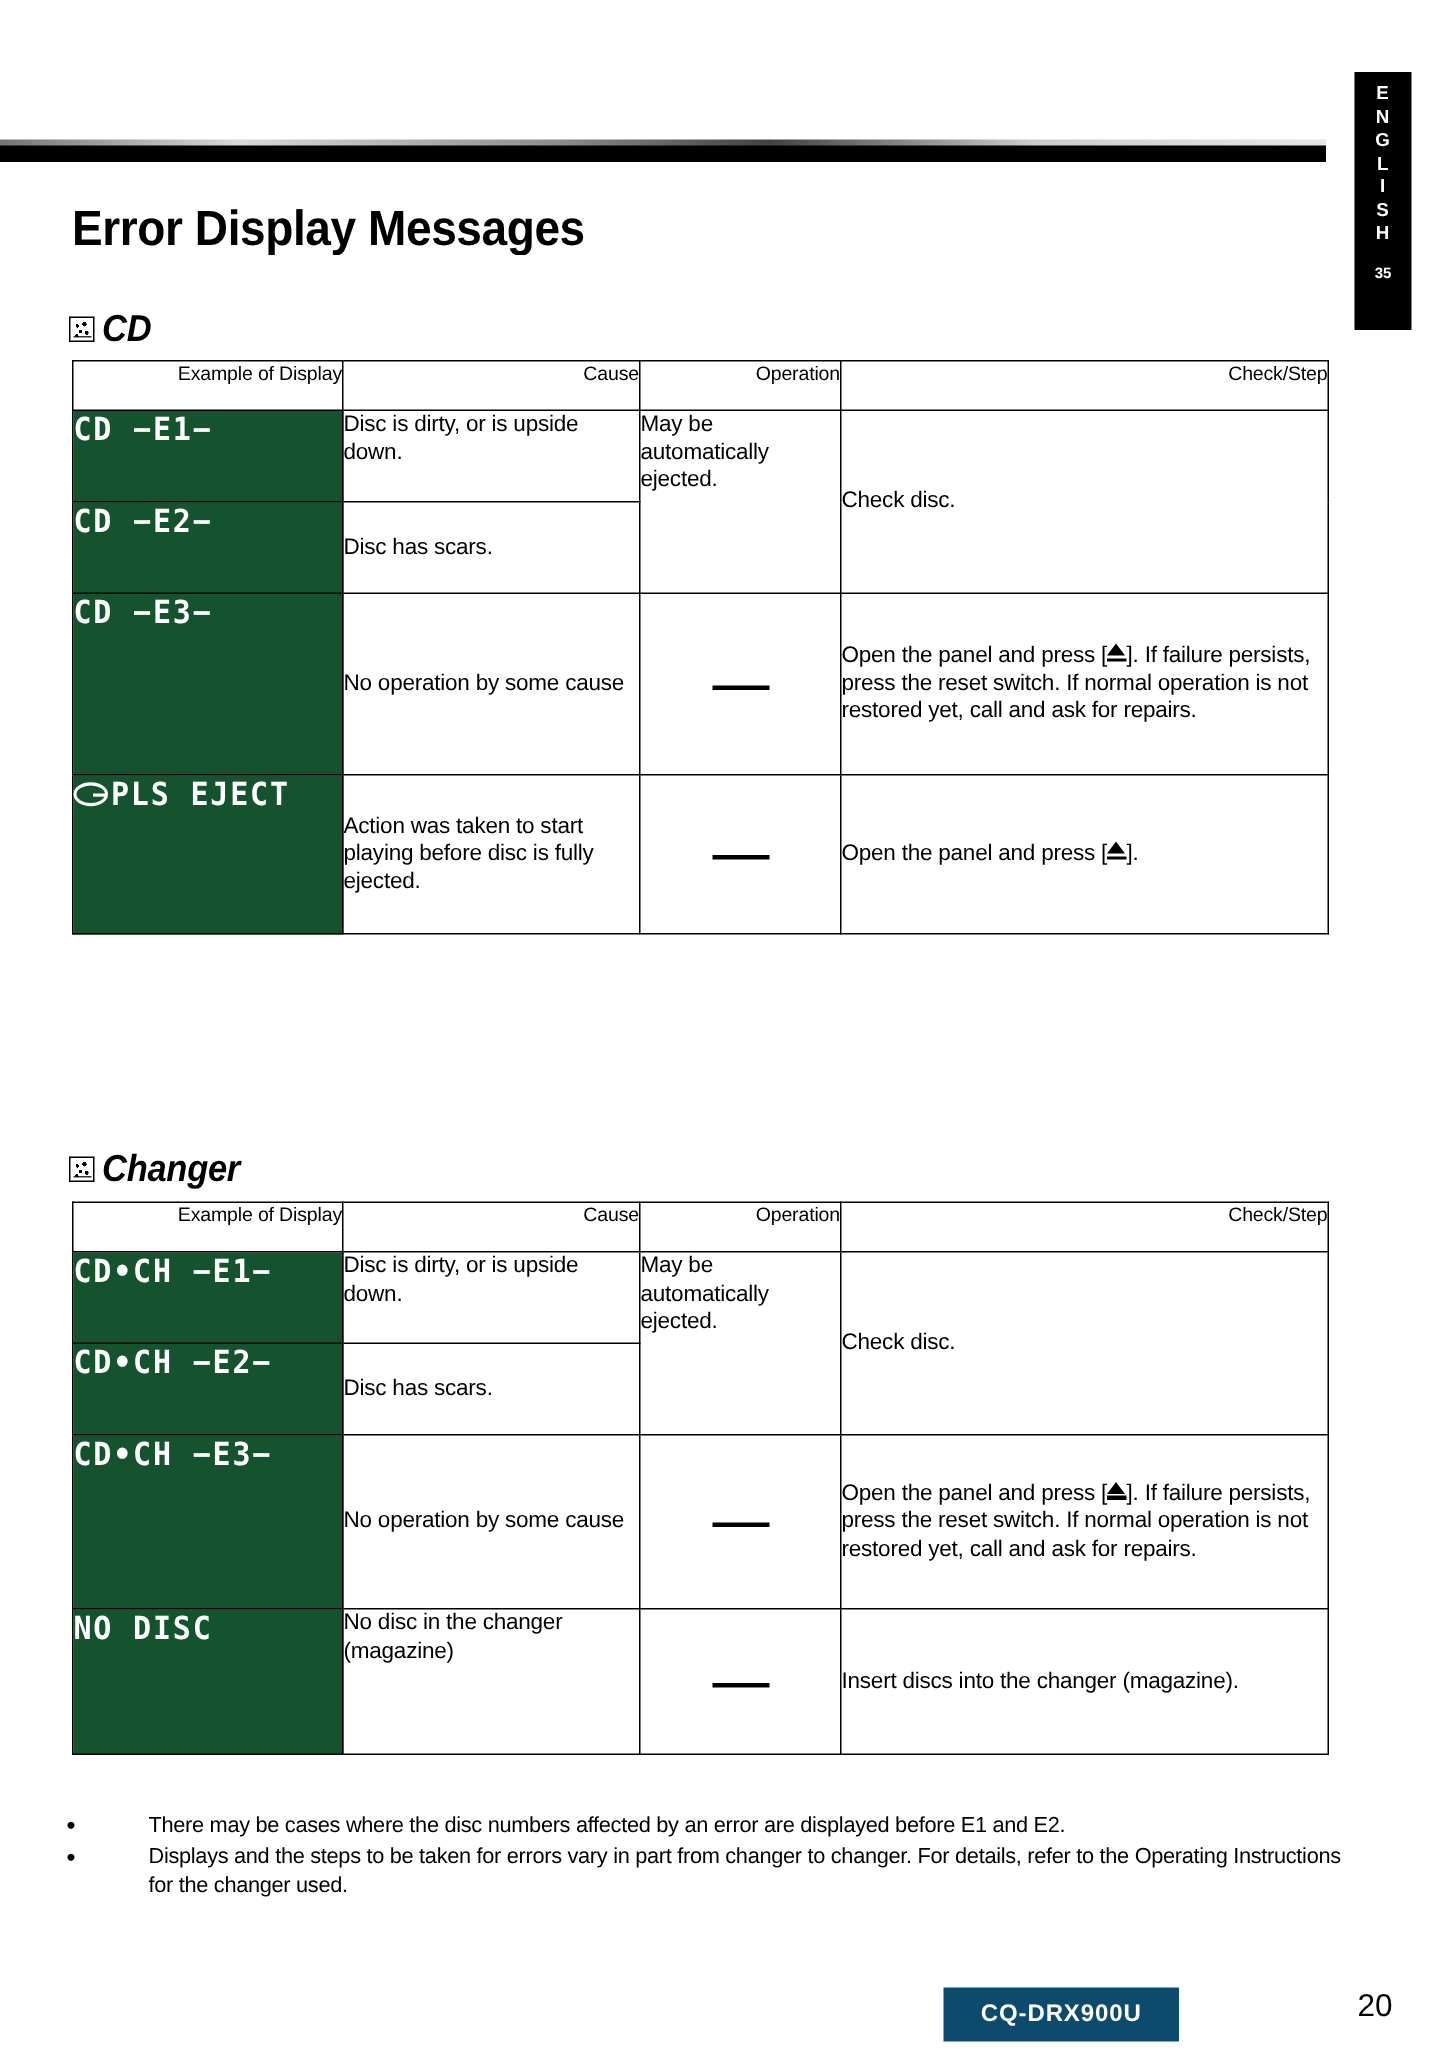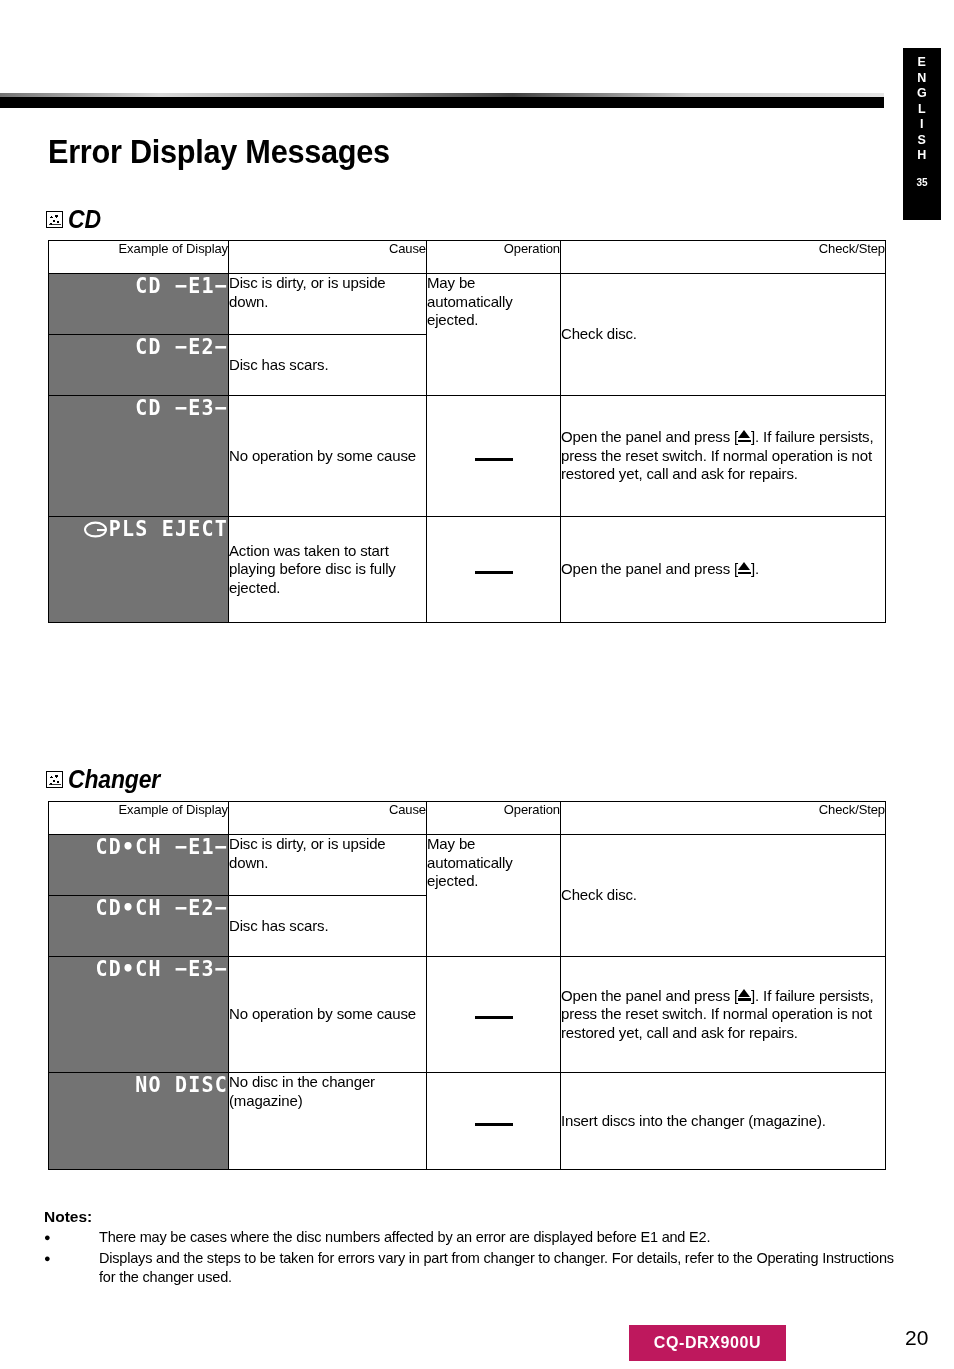--- a/index.html
+++ b/index.html
@@ -142,23 +142,23 @@
   .hdr-cell {
     height: 32px;
     text-align: right;
     vertical-align: middle;
     font-size: 13px;
     letter-spacing: -0.1px;
     margin-left: 44px;
   }
 
   .disp-cell {
-    background: #737373;
+    background: #14532d;
     color: #ffffff;
-    text-align: right;
+    text-align: left;
     vertical-align: middle;
     border-left: 1.6px solid #000 !important;
     border-right: 1.3px solid #000 !important;
     border-top: 2px solid #ffffff;
     border-bottom: 2px solid #ffffff;
   }
   .disp-text {
     font-family: "DejaVu Sans Mono", monospace;
     font-size: 20px;
     font-weight: bold;
@@ -256,21 +256,21 @@
   }
   .note-text { flex: 1 1 auto; margin-left: 41px; }
 
   
   .footer-box {
     position: absolute;
     left: 629px;
     top: 1325px;
     width: 157px;
     height: 36px;
-    background: #be185d;
+    background: #0c4a6e;
     color: #ffffff;
     display: flex;
     align-items: center;
     justify-content: center;
     font-size: 16px;
     font-weight: bold;
     letter-spacing: 0.6px;
   }
   .page-num {
     position: absolute;
@@ -328,21 +328,21 @@
   </tr>
 
   <tr>
     <td class="disp-cell" style="height:60px;">
       <span class="disp-text">CD  −E2−</span>
     </td>
     <td class="body-cell mid">Disc has scars.</td>
   </tr>
 
   <tr>
-    <td class="disp-cell" style="height:120px;padding-left:33px;">
+    <td class="disp-cell" style="height:120px;">
       <span class="disp-text">CD  −E3−</span>
     </td>
     <td class="body-cell mid">No operation by some cause</td>
     <td class="body-cell ctr"><span class="dash"></span></td>
     <td class="body-cell mid"><span>Open the panel and press [</span><span class="eject-key"></span><span>]. If failure persists, press the reset switch. If normal operation is not restored yet, call and ask for repairs.</span></td>
   </tr>
 
   <tr>
     <td class="disp-cell" style="height:105px;">
       <span class="disp-text"><span class="eject-disc"></span><span>PLS EJECT</span></span>
@@ -404,21 +404,20 @@
       <span class="disp-text">NO  DISC</span>
     </td>
     <td class="body-cell">No disc in the changer (magazine)</td>
     <td class="body-cell ctr"><span class="dash"></span></td>
     <td class="body-cell mid">Insert discs into the changer (magazine).</td>
   </tr>
 </tbody>
   </table>
 
 <div class="notes">
-  <div class="notes-title">Notes:</div>
   <div class="note-item">
     <span class="note-bullet">●</span>
     <span class="note-text">There may be cases where the disc numbers affected by an error are displayed before E1 and E2.</span>
   </div>
   <div class="note-item">
     <span class="note-bullet">●</span>
     <span class="note-text">Displays and the steps to be taken for errors vary in part from changer to changer. For details, refer to the Operating Instructions for the changer used.</span>
   </div>
 </div>
 

